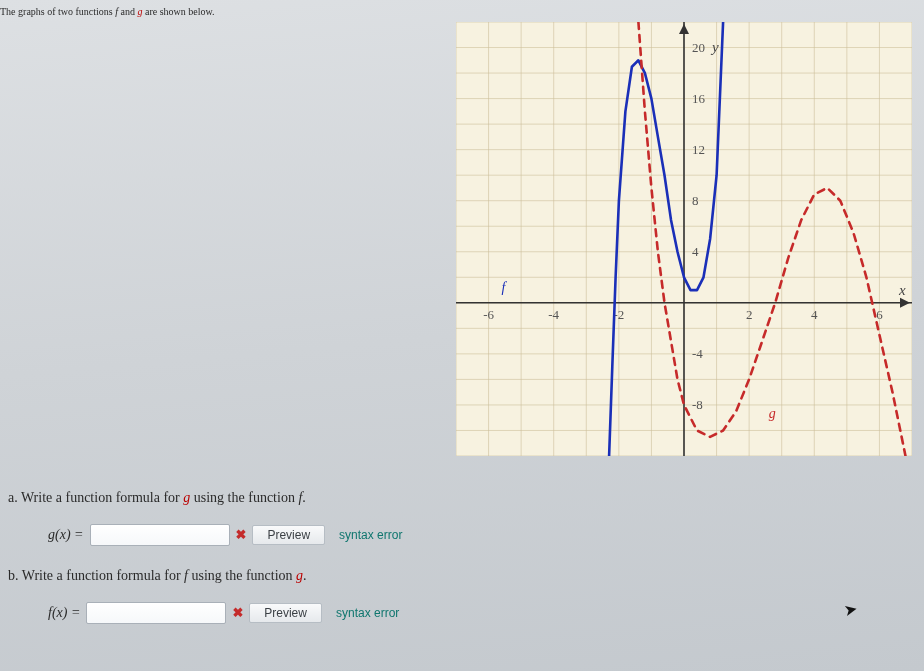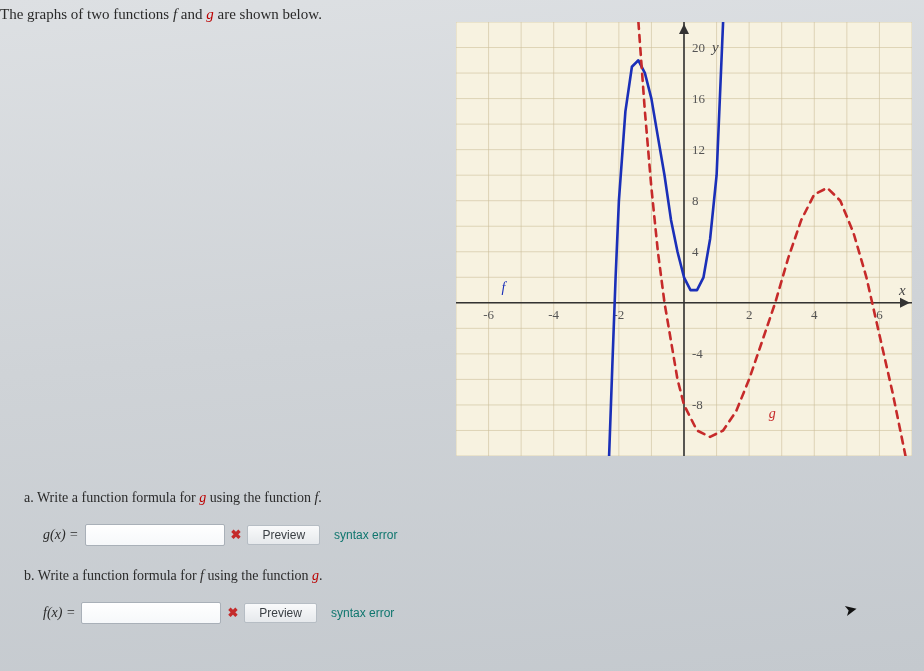--- a/index.html
+++ b/index.html
@@ -9,49 +9,49 @@
     background: linear-gradient(175deg, #dde0e3 0%, #cfd3d7 50%, #c4c9ce 100%);
     font-family: "Times New Roman", Georgia, serif;
     color: #333;
     position: relative;
     overflow: hidden;
   }
   .prompt-text {
     position: absolute;
     top: 6px;
     left: 0;
-    font-size: 15px;
+    font-size: 10px;
     color: #2a2a2a;
   }
   .prompt-text .f { font-style: italic; }
   .prompt-text .g { font-style: italic; color: #b00; }
   .chart-wrap {
     position: absolute;
     top: 22px;
     left: 456px;
     width: 456px;
     height: 434px;
     background: #f7f2e0;
   }
   .chart-wrap svg { display: block; }
   .questions {
     position: absolute;
     top: 490px;
-    left: 24px;
+    left: 8px;
     width: 520px;
     font-size: 14px;
     color: #2a2a2a;
   }
   .q-line { margin-bottom: 18px; }
   .q-line .fi { font-style: italic; }
   .answer-row {
     display: flex;
     align-items: center;
     gap: 6px;
-    margin-left: 19px;
+    margin-left: 40px;
     margin-bottom: 22px;
     font-size: 14px;
   }
   .answer-row .lhs .fi { font-style: italic; }
   .inputbox {
     width: 140px;
     height: 22px;
     background: linear-gradient(#fff,#f6f8fa);
     border: 1px solid #a9b0b8;
     border-radius: 2px;

